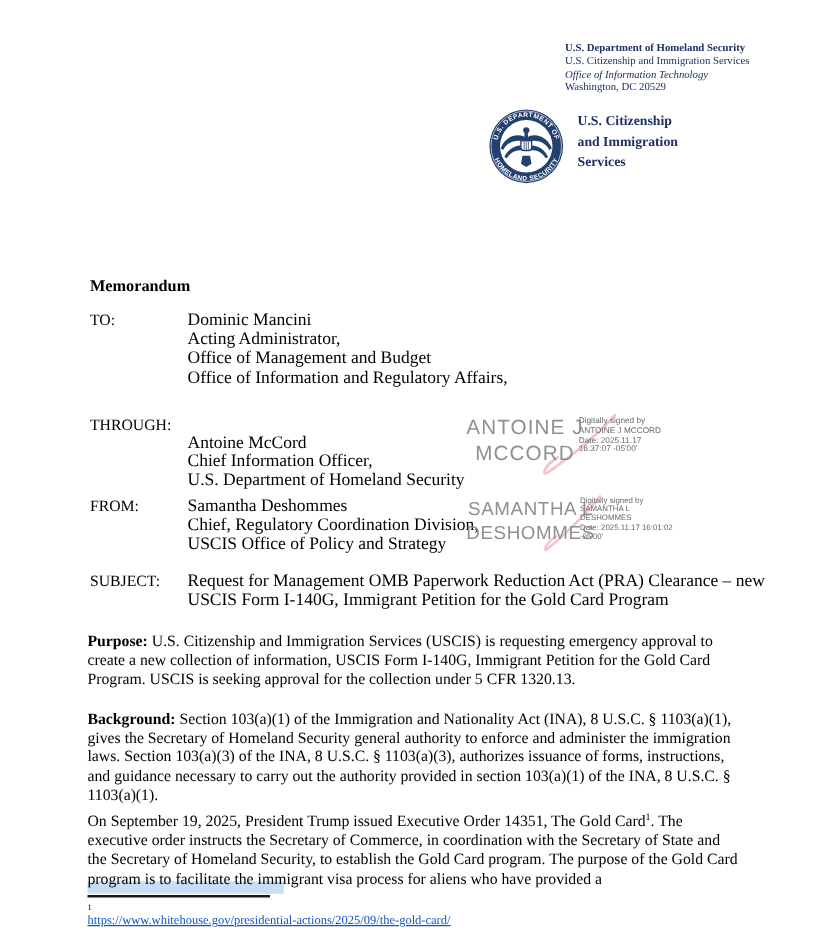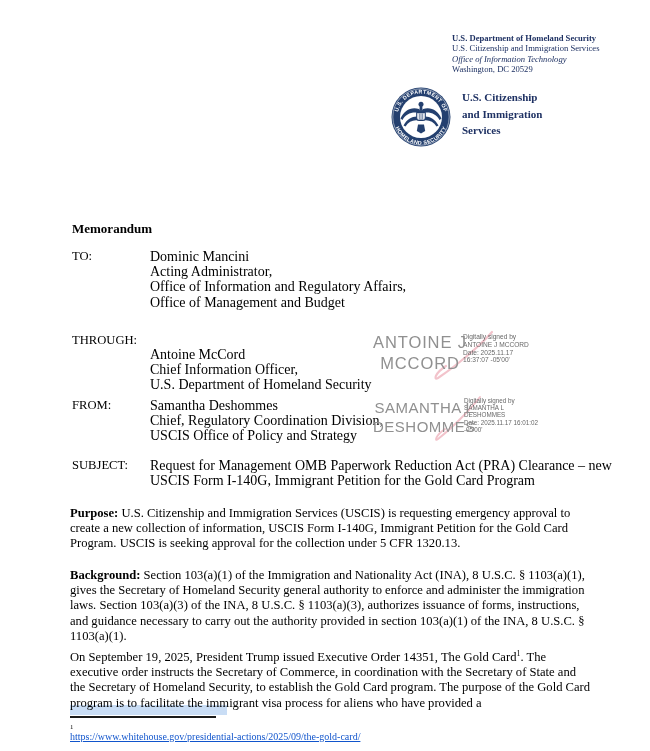--- a/index.html
+++ b/index.html
@@ -79,22 +79,22 @@
     <div>and Immigration</div>
     <div>Services</div>
   </div>
 
   <div class="abs memo-title" style="left:72px;top:221px;">Memorandum</div>
 
   <div class="abs field-label" style="left:72px;top:249px;">TO:</div>
   <div class="abs field-lines" style="left:150px;top:249px;">
     <div>Dominic Mancini</div>
     <div>Acting Administrator,</div>
+    <div>Office of Management and Budget</div>
     <div>Office of Information and Regulatory Affairs,</div>
-    <div>Office of Management and Budget</div>
   </div>
 
   <div class="abs field-label" style="left:72px;top:333px;">THROUGH:</div>
   <div class="abs field-lines" style="left:150px;top:347px;">
     <div>Antoine McCord</div>
     <div>Chief Information Officer,</div>
     <div>U.S. Department of Homeland Security</div>
   </div>
 
   <svg class="abs flourish" style="left:424px;top:328px;" width="78" height="54" viewBox="0 0 78 54">

